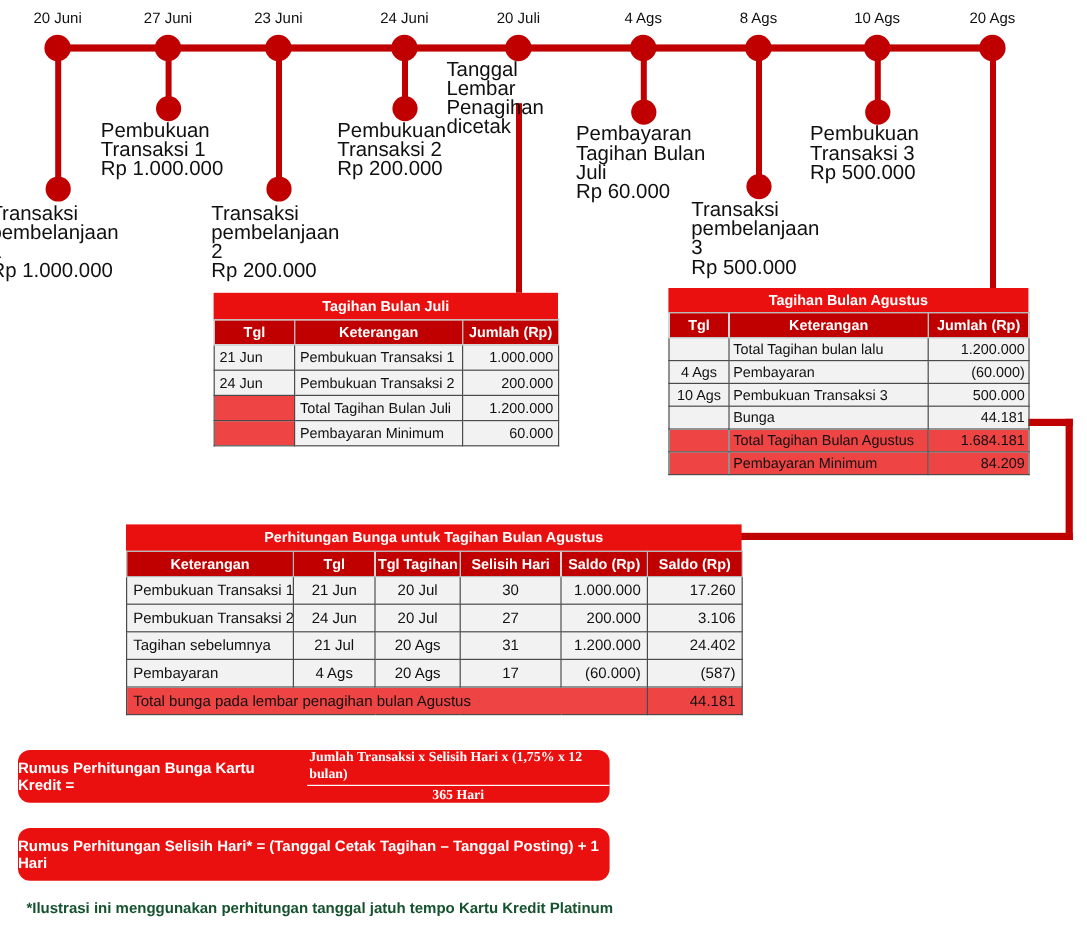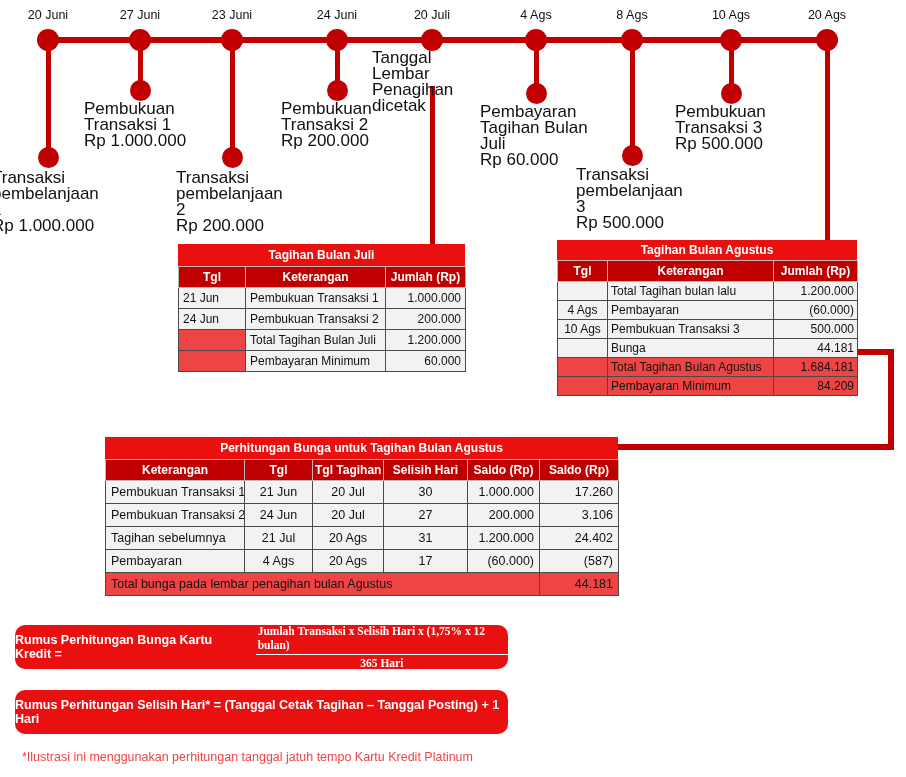--- a/index.html
+++ b/index.html
@@ -31,21 +31,21 @@
 
   
   .formula-box { position:absolute; background:#EB1010; border-radius:10px; color:#fff;
                  display:flex; align-items:center; justify-content:center; gap:6px; }
   .formula-label { font-weight:bold; font-size:12.5px; }
   .fraction { display:inline-flex; flex-direction:column; align-items:center;
               font-family:"Liberation Serif", serif; font-weight:bold; font-size:11.5px; line-height:1.25; }
   .fraction .num { border-bottom:1.5px solid #fff; padding:0 2px 1px 2px; }
   .fraction .den { padding-top:1px; }
 
-  .footnote { position:absolute; font-size:12.5px; color:#ef4444; }
+  .footnote { position:absolute; font-size:12.5px; color:#14532d;font-weight:bold; }
 </style>
 </head>
 <body>
 
 <div class="canvas">
 
   <div class="tl-bar" style="left:48px;top:37px;width:779px;"></div>
 
   <div class="date-label" style="left:13px;top:8px;">20 Juni</div>
   <div class="date-label" style="left:105px;top:8px;">27 Juni</div>

